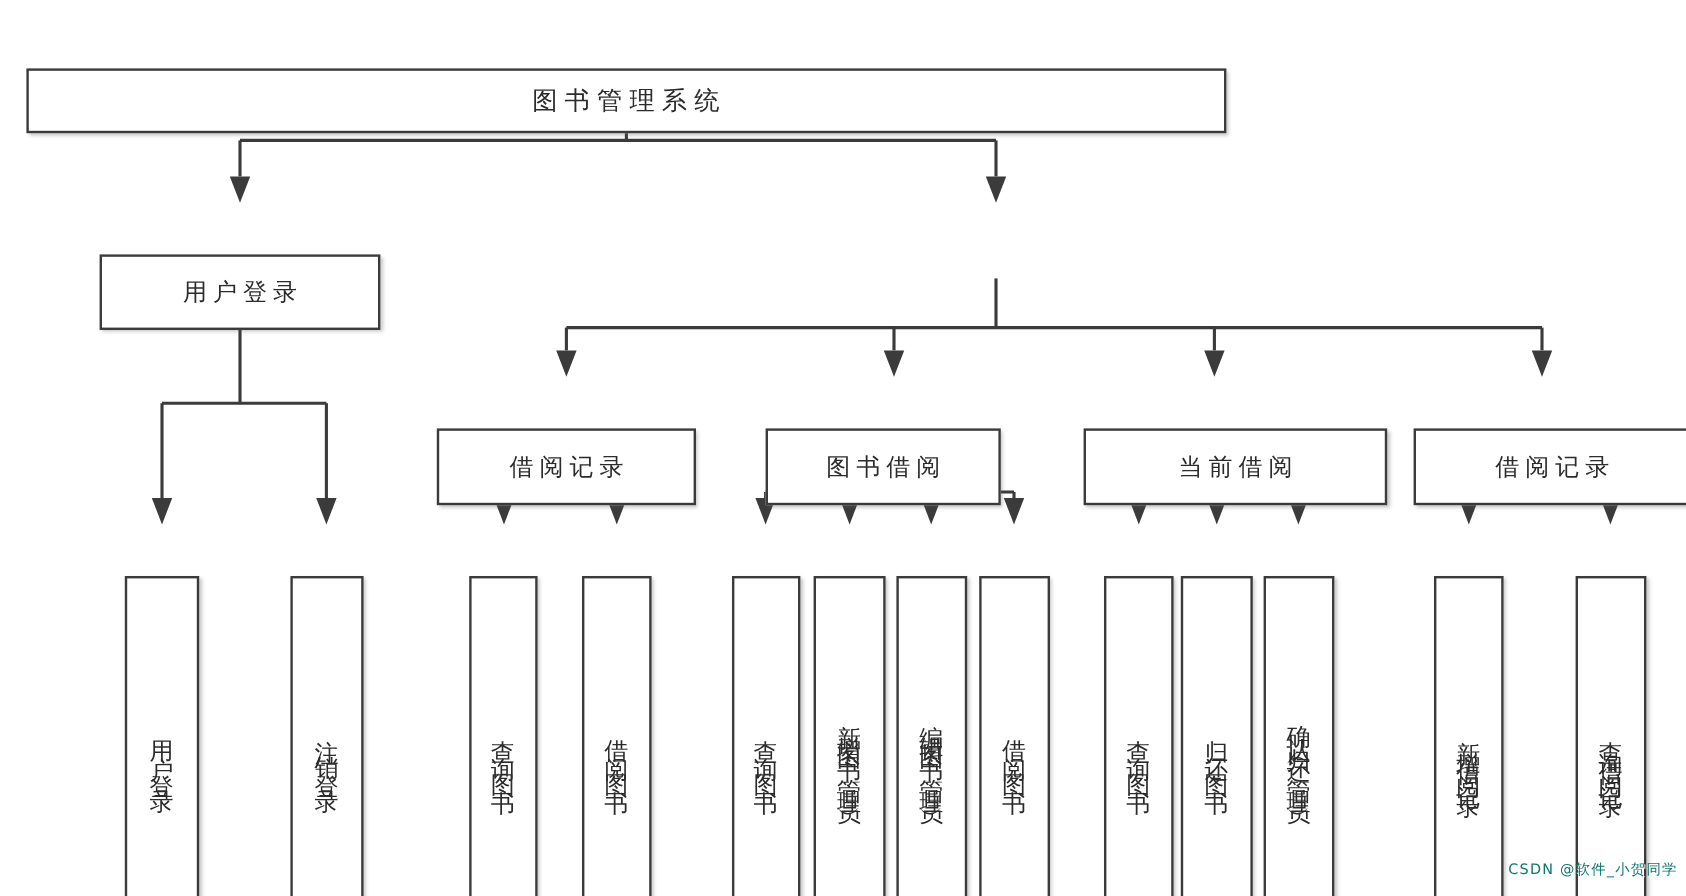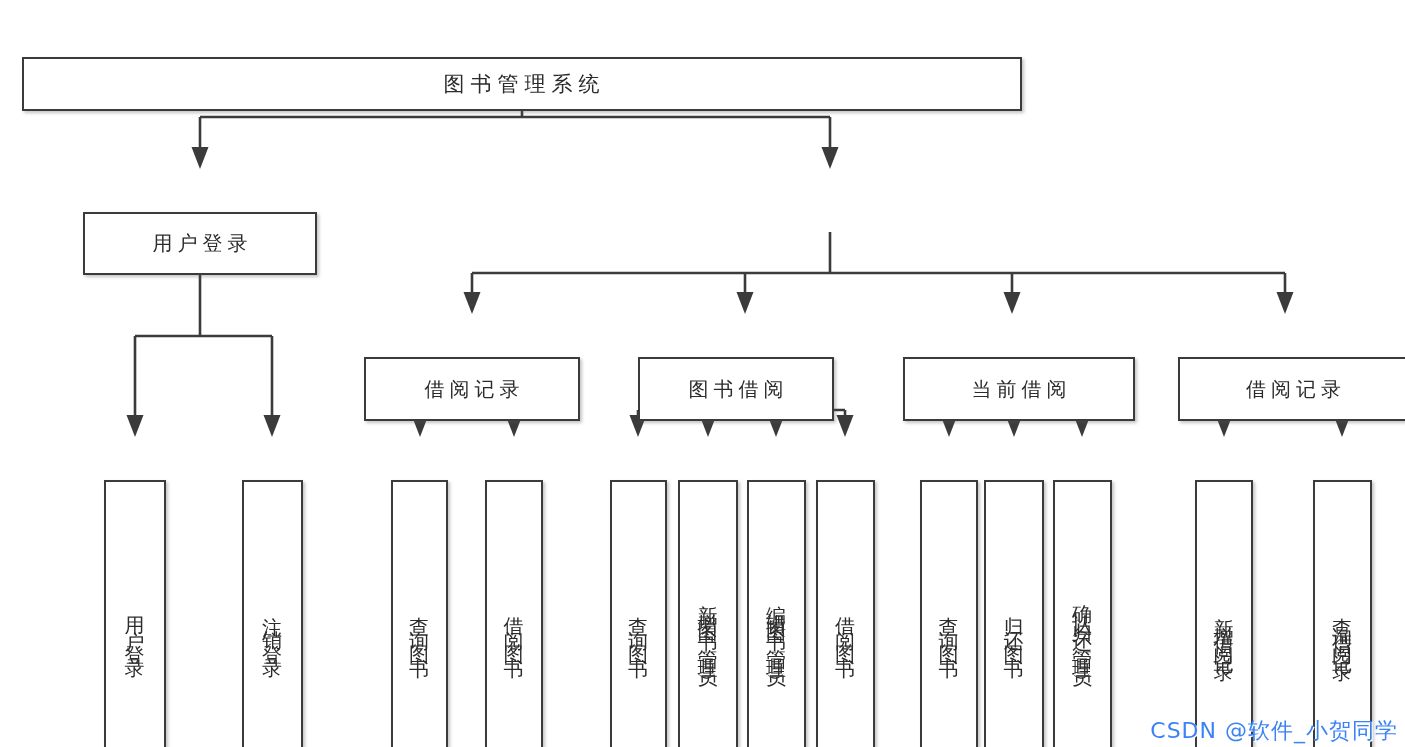--- a/index.html
+++ b/index.html
@@ -40,23 +40,23 @@
     letter-spacing:14px;
     color:#2b2b2b;
     line-height:1;
   }
   .node.leaf .vlbl.long{letter-spacing:9px;}
   .watermark{
     position:absolute;
     right:7px;
     top:716px;
     z-index:3;
-    font-size:22px;
+    font-size:12px;
     letter-spacing:1px;
-    color:#3b82f6;
+    color:#0f766e;
     text-shadow:1px 1px 0 #ffffff;
     white-space:nowrap;
   }
 </style>
 </head>
 <body>
 
 <div class="stage">
 
   <svg class="wires" width="1405" height="747" viewBox="0 0 1405 747">
@@ -116,21 +116,21 @@
   <div class="node" style="left:83px;top:169px;width:234px;height:63px">
     <span class="lbl">用户登录</span>
   </div>
 
   <div class="node" style="left:364px;top:314px;width:216px;height:64px">
     <span class="lbl">借阅记录</span>
   </div>
   <div class="node" style="left:638px;top:314px;width:196px;height:64px">
     <span class="lbl">图书借阅</span>
   </div>
-  <div class="node" style="left:903px;top:314px;width:232px;height:64px">
+  <div class="node" style="left:903px;top:314px;width:253px;height:64px">
     <span class="lbl">当前借阅</span>
   </div>
   <div class="node" style="left:1178px;top:314px;width:231px;height:64px">
     <span class="lbl">借阅记录</span>
   </div>
 
   <div class="node leaf" style="left:104px;top:437px;width:62px;height:298px">
     <span class="vlbl">用户登录</span>
   </div>
   <div class="node leaf" style="left:242px;top:437px;width:61px;height:298px">

